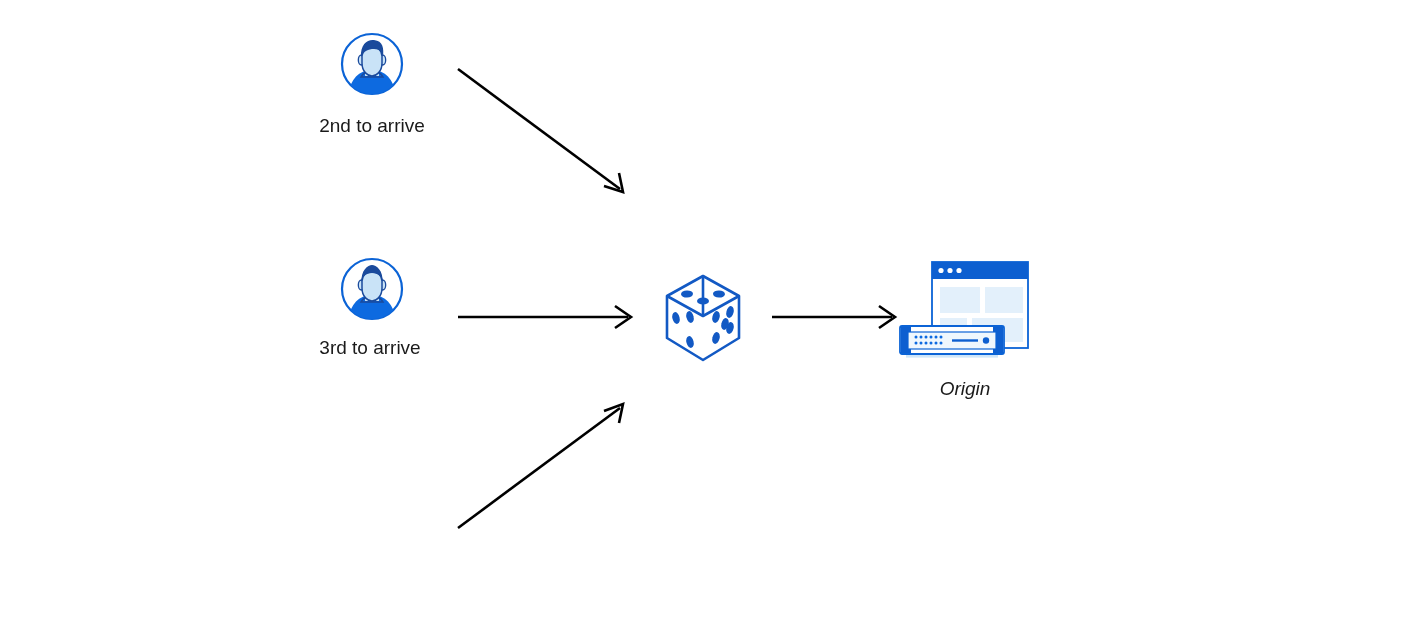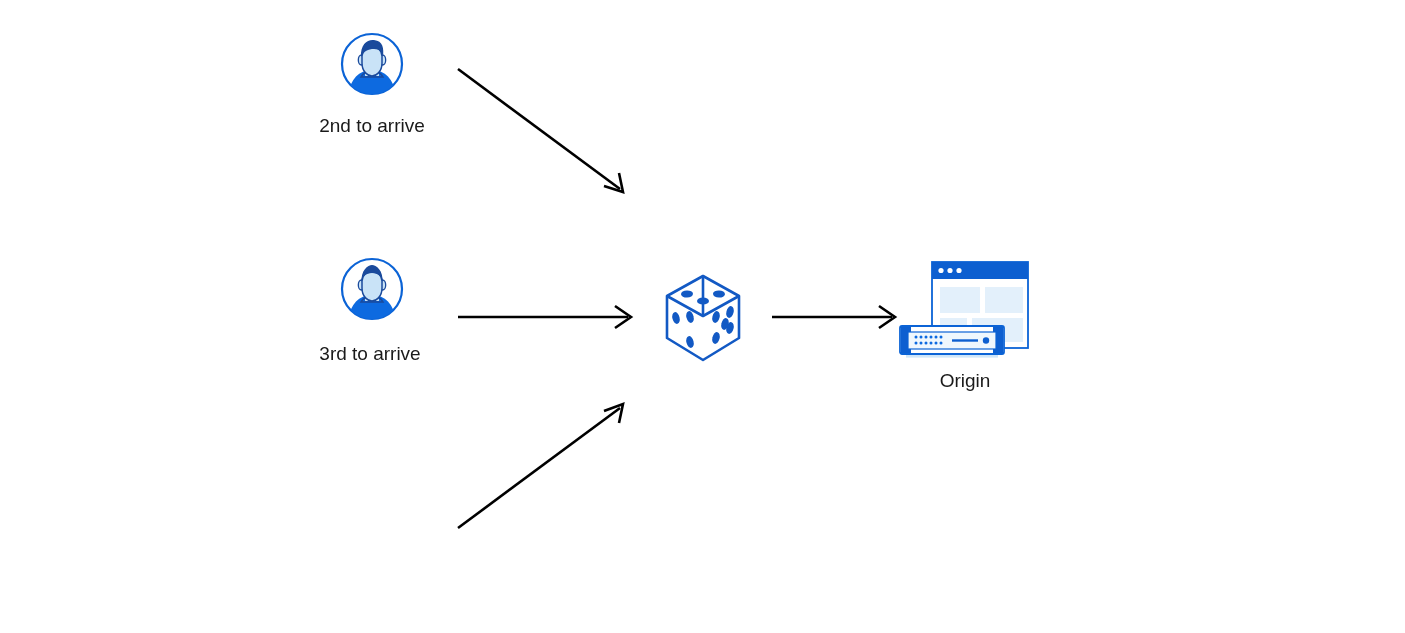--- a/index.html
+++ b/index.html
@@ -104,21 +104,21 @@
       <g clip-path="url(#clipB)">
         <path d="M34 40 C20 40 12 50 10 66 L58 66 C56 50 48 40 34 40 Z" fill="#0d6ae0"></path>
         <path d="M27 36 L41 36 L41 46 L27 46 Z" fill="#c9e3f7"></path>
         <path d="M34 41 C29 41 25 43 23 47 L45 47 C43 43 39 41 34 41 Z" fill="none" stroke="#1a4a9c" stroke-width="1.6"></path>
         <ellipse cx="23.5" cy="30" rx="3.2" ry="5" fill="#c9e3f7" stroke="#1a4a9c" stroke-width="1.3"></ellipse>
         <ellipse cx="44.5" cy="30" rx="3.2" ry="5" fill="#c9e3f7" stroke="#1a4a9c" stroke-width="1.3"></ellipse>
         <path d="M24 26 C24 14 44 14 44 26 L44 33 C44 42 38 46 34 46 C30 46 24 42 24 33 Z" fill="#c9e3f7" stroke="#1a4a9c" stroke-width="1.5"></path>
         <path d="M23.5 28 C22.5 15 30 10 34 10 C38 10 45.5 15 44.5 28 C44 22 41 18 34 18 C27 18 24 22 23.5 28 Z" fill="#1a4a9c"></path>
       </g>
     </svg>
-    <div class="node-label" style="left:-98px; top:88px;">3rd to arrive</div>
+    <div class="node-label" style="left:-98px; top:82px;">3rd to arrive</div>
   </div>
 
 
   <div class="node" style="left:662px; top:272px;">
     <svg width="82" height="92" viewBox="0 0 82 92">
       <g fill="none" stroke="#1259c4" stroke-width="2.6" stroke-linejoin="round">
 
         <path d="M41 4 L77 24 L77 66 L41 88 L5 66 L5 24 Z"></path>
 
         <path d="M41 4 L41 44"></path>
@@ -179,16 +179,16 @@
           <circle cx="30" cy="85" r="1.5"></circle>
             <circle cx="35" cy="85" r="1.5"></circle>
           <circle cx="40" cy="85" r="1.5"></circle>
             <circle cx="45" cy="85" r="1.5"></circle>
         </g>
         <line x1="56" y1="82.5" x2="82" y2="82.5" stroke="#0d5fd0" stroke-width="2.4"></line>
         <circle cx="90" cy="82.5" r="3.2" fill="#0d5fd0"></circle>
         <rect x="10" y="97" width="92" height="2.6" fill="#cfe6f9"></rect>
       </g>
     </svg>
-    <div class="node-label" style="left:-61px; top:112px;">Origin</div>
+    <div class="node-label" style="left:-61px; top:120px;font-style:italic;">Origin</div>
   </div>
 
 </div>
 
 </body></html>

